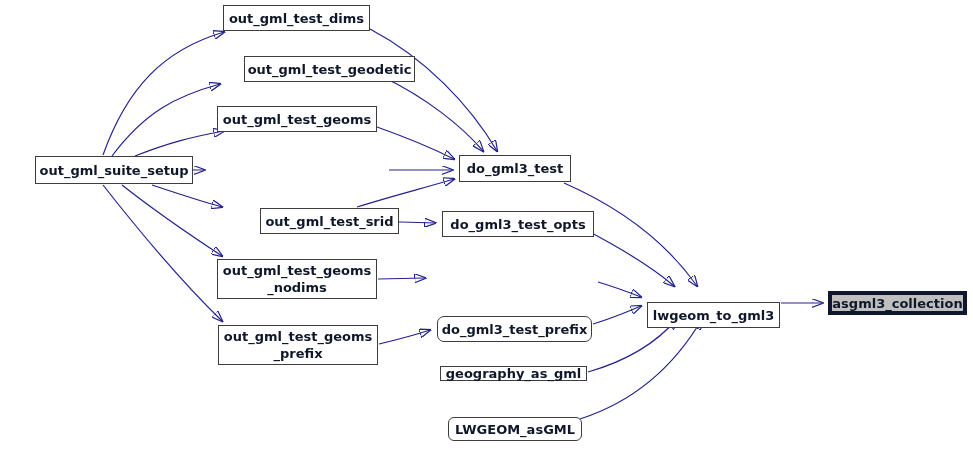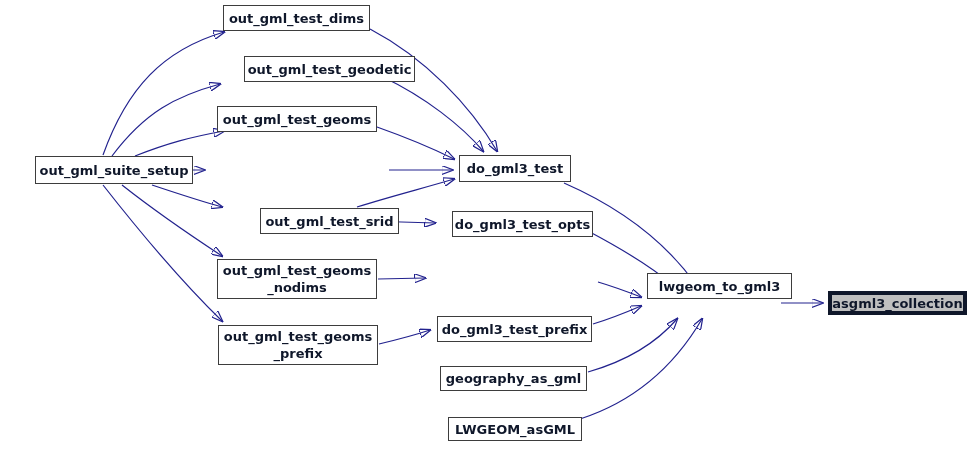--- a/index.html
+++ b/index.html
@@ -90,26 +90,26 @@
   <div class="node" style="left:228px; top:208px; width:139px; height:26px;margin-left:32px;">out_gml_test_srid</div>
 
   <div class="node" style="left:217px; top:259px; width:160px; height:40px;">out_gml_test_geoms
 _nodims</div>
 
   <div class="node" style="left:218px; top:325px; width:160px; height:40px;">out_gml_test_geoms
 _prefix</div>
 
   <div class="node" style="left:459px; top:155px; width:112px; height:27px;">do_gml3_test</div>
 
-  <div class="node" style="left:452px; top:211px; width:141px; height:26px;">do_gml3_test_opts</div>
+  <div class="node" style="left:442px; top:211px; width:152px; height:26px;">do_gml3_test_opts</div>
 
 
-  <div class="node" style="left:437px; top:316px; width:155px; height:26px;">do_gml3_test_prefix</div>
+  <div class="node" style="left:437px; top:316px; width:155px; height:26px;border-radius:7px;">do_gml3_test_prefix</div>
 
-  <div class="node" style="left:440px; top:366px; width:147px; height:25px;">geography_as_gml</div>
+  <div class="node" style="left:440px; top:366px; width:147px; height:15px;">geography_as_gml</div>
 
-  <div class="node" style="left:448px; top:417px; width:134px; height:24px;">LWGEOM_asGML</div>
+  <div class="node" style="left:448px; top:417px; width:134px; height:24px;border-radius:6px;">LWGEOM_asGML</div>
 
-  <div class="node" style="left:647px; top:273px; width:145px; height:26px;">lwgeom_to_gml3</div>
+  <div class="node" style="left:647px; top:302px; width:133px; height:26px;">lwgeom_to_gml3</div>
 
   <div class="node highlight" style="left:828px; top:291px; width:139px; height:24px;">asgml3_collection</div>
 
 </div>
 
 </body></html>

